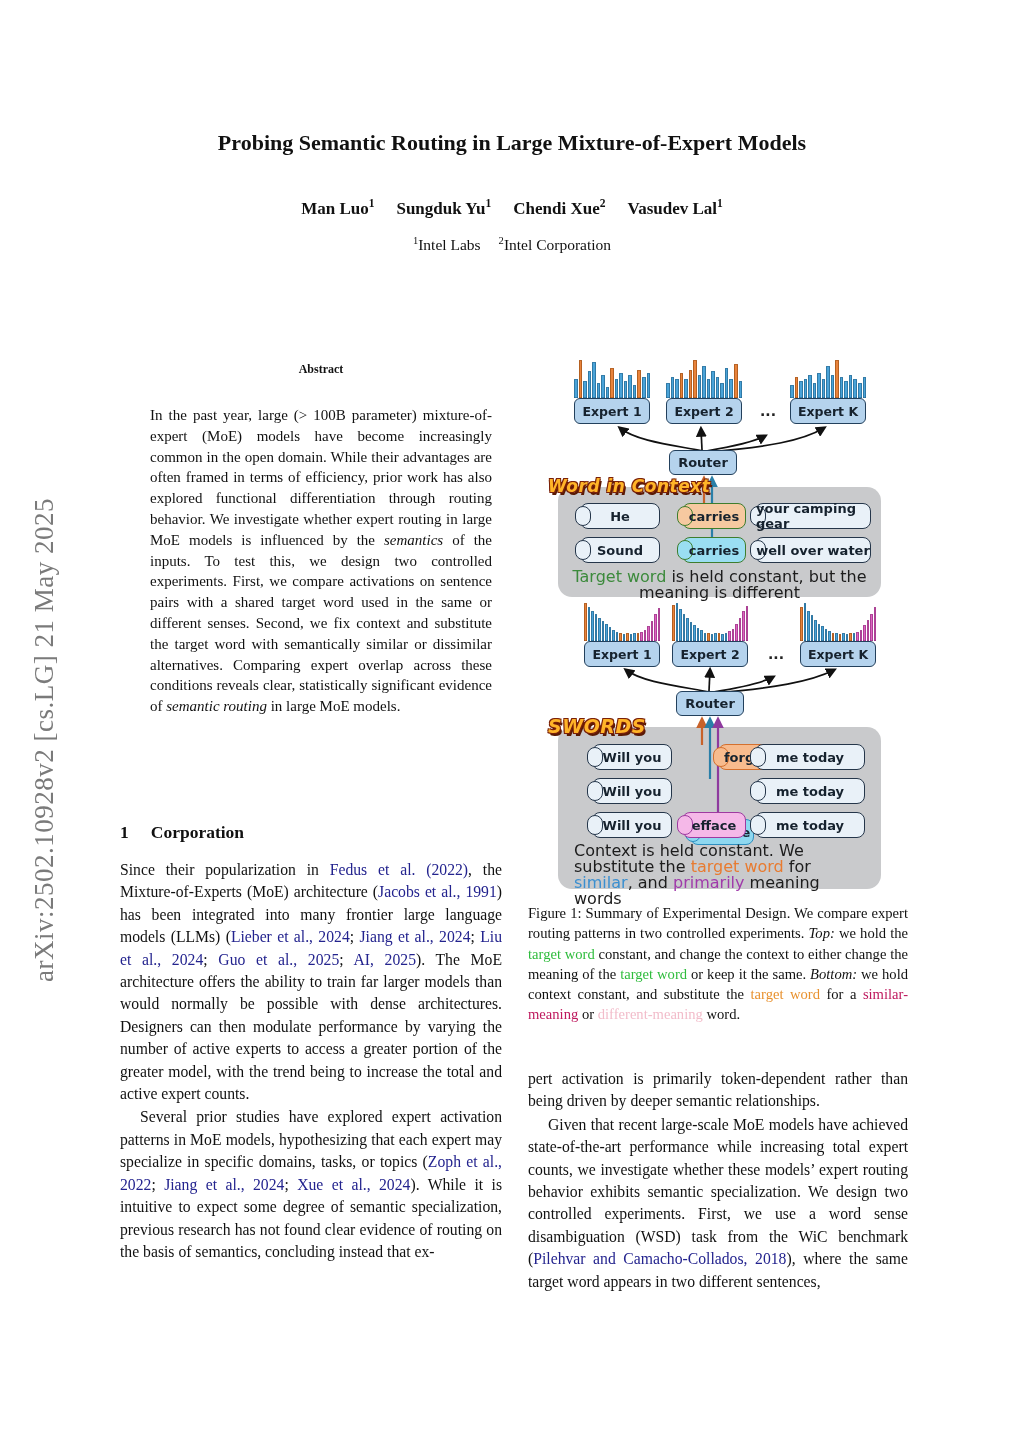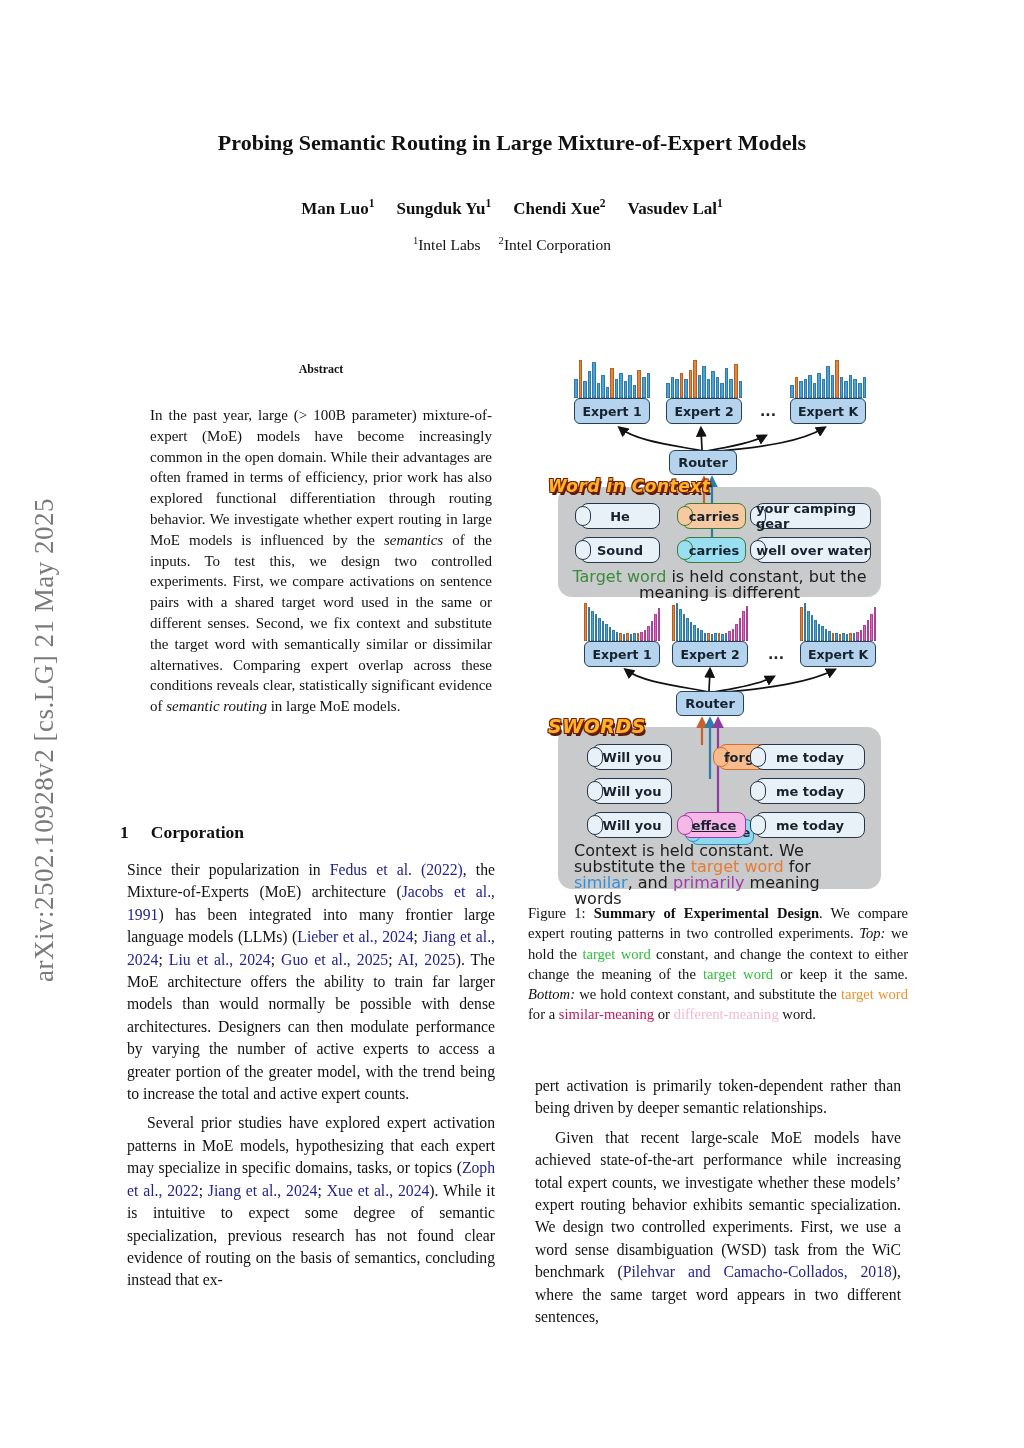--- a/index.html
+++ b/index.html
@@ -20,27 +20,27 @@
   .affils .affil{margin:0 9px;font-weight:normal;}
 
   
   .abs-head{position:absolute;left:150px;top:362px;width:342px;text-align:center;
             font-size:12px;font-weight:bold;}
   .abs-body{position:absolute;left:150px;top:405px;width:342px;font-size:15px;
             line-height:20.8px;text-align:justify;}
   .intro{position:absolute;left:120px;top:822px;width:382px;}
   .sec-head{font-size:17.5px;font-weight:bold;margin:0 0 16px 0;}
   .sec-head .num{margin-right:22px;}
-  .body-p{font-size:15.7px;line-height:22.4px;text-align:justify;margin:7px;}
+  .body-p{font-size:15.7px;line-height:22.4px;text-align:justify;margin:0;}
   .body-p + .body-p{text-indent:20px;margin-top:1px;}
   .rcol{position:absolute;left:528px;top:1068px;width:380px;}
   .caption{position:absolute;left:528px;top:903px;width:380px;font-size:14.6px;
            line-height:20.3px;text-align:justify;}
 
-  .seg-b{font-weight:bold;}
+  .seg-b{font-weight:normal;}
   .seg-i{font-style:italic;}
   .seg-link{color:#23238e;}
   .seg-green{color:#2ebc3c;}
   .seg-orange{color:#e8912e;}
   .seg-blue{color:#be185d;}
   .seg-pink{color:#f2bcca;}
   .seg-figgreen{color:#3c8a3c;}
   .seg-figorange{color:#e87b30;}
   .seg-figblue{color:#3a8fd0;}
   .seg-figpurple{color:#a03aaa;}
@@ -69,21 +69,21 @@
   .fig-row{position:absolute;height:26px;z-index:3;}
   .card{position:absolute;height:26px;border:1.6px solid #25364a;background:#e9f1f8;
         border-radius:8px;display:flex;align-items:center;justify-content:center;
         font-size:13px;font-weight:600;color:#16222e;z-index:3;box-sizing:border-box;}
   .card::before{content:"";position:absolute;z-index:-1;left:-6px;top:2px;bottom:2px;width:14px;
         border:1.6px solid;border-color:inherit;background:inherit;border-radius:8px;}
   .cc-peach-green{background:#f6c9a0;border-color:#3e7d2d;}
   .cc-cyan-green{background:#9adef2;border-color:#3e7d2d;}
   .cc-peach-orange{background:#f7bb8e;border-color:#d4702e;}
   .cc-cyan-blue{background:#8ed8f0;border-color:#2e8fc0;}
-  .cc-pink-purple{background:#f5b8e8;border-color:#9e3aa0;text-decoration:underline;}
+  .cc-pink-purple{background:#f5b8e8;border-color:#9e3aa0;}
   .pfoot{position:absolute;z-index:3;font-size:16px;color:#1c1c1c;line-height:16px;}
 </style>
 </head>
 <body>
 
 <div class="page">
 
   <div class="arxiv">arXiv:2502.10928v2  [cs.LG]  21 May 2025</div>
 
   <div class="hdr">

